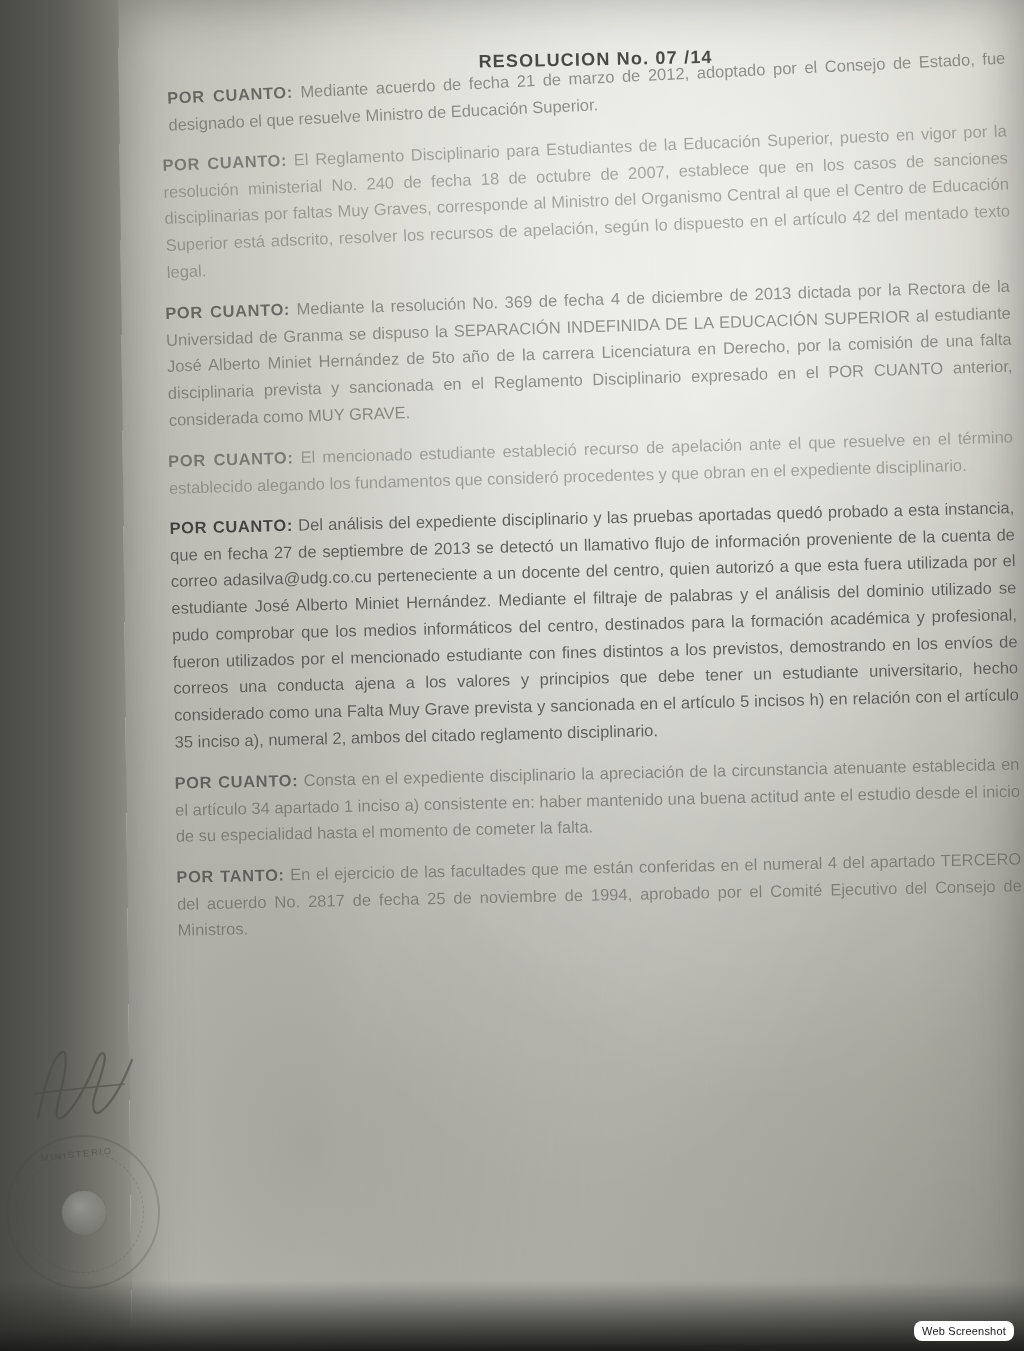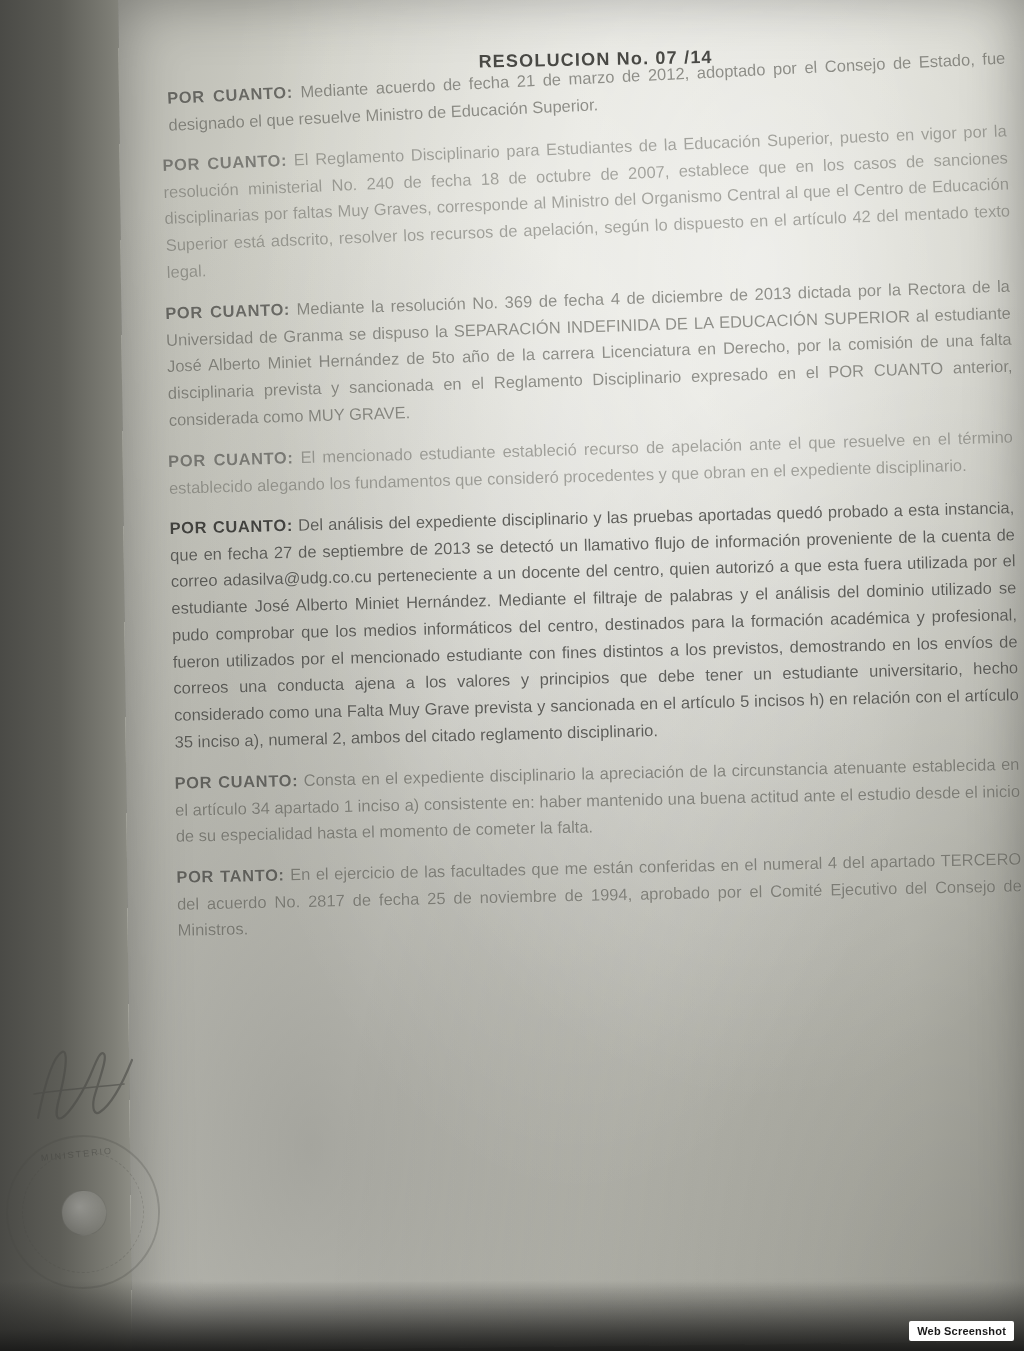--- a/index.html
+++ b/index.html
@@ -150,23 +150,23 @@
     opacity: 0.6;
   }
   
   #watermark {
     position: absolute;
     right: 10px;
     bottom: 10px;
     background: #ffffff;
     color: #1a1a1a;
     font-size: 11px;
-    font-weight: bold;
+    font-weight: normal;
     padding: 4px 8px;
-    border-radius: 2px;
+    border-radius: 8px;
     letter-spacing: 0.2px;
     font-family: "Liberation Sans", sans-serif;
   }
 </style>
 </head>
 <body>
 
 <div id="page">
 
   <div id="left-shadow"></div>

